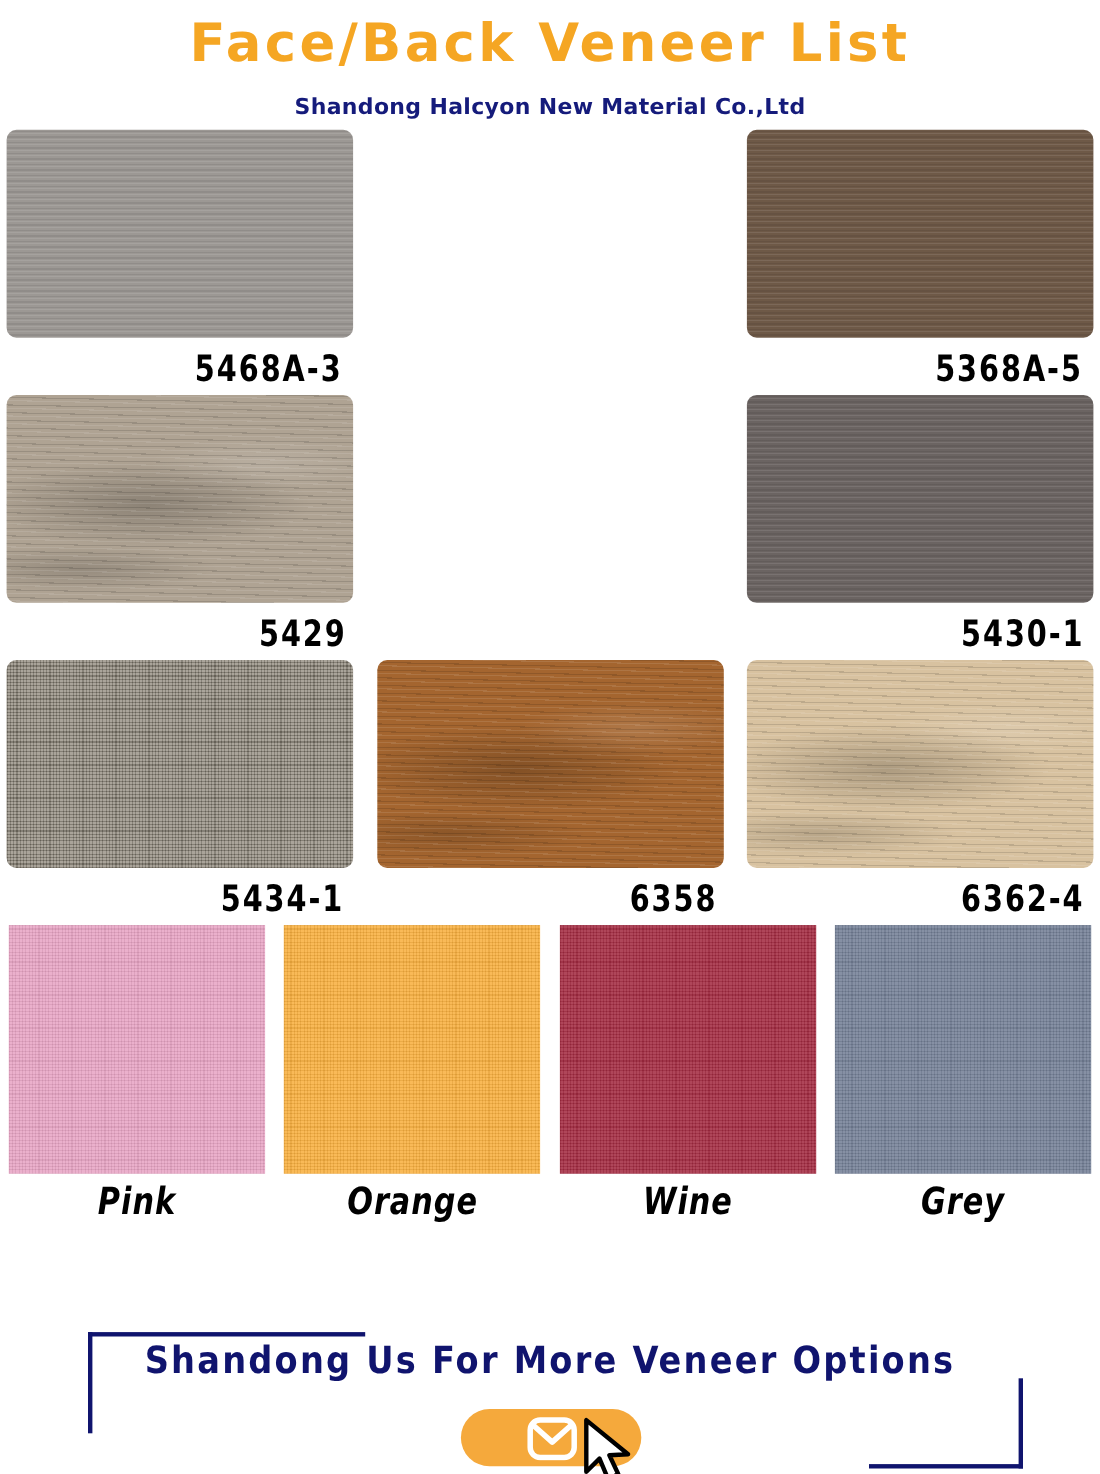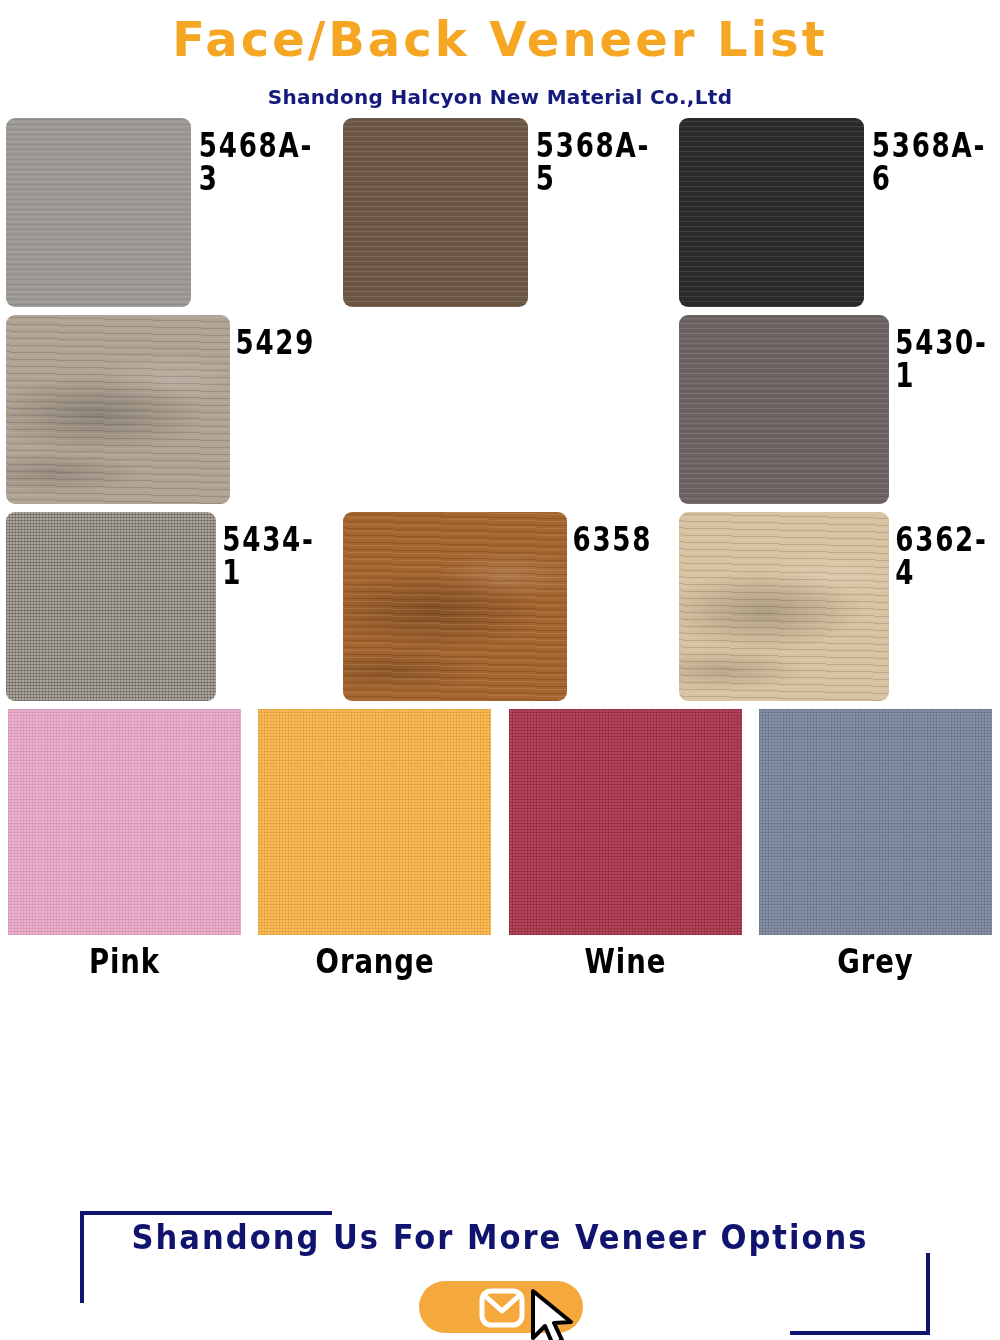--- a/index.html
+++ b/index.html
@@ -57,22 +57,22 @@
   .swatch-row {
     display: flex;
     justify-content: space-between;
     padding: 0 6px;
     margin-bottom: 8px;
   }
 
   .swatch-cell {
     width: 315px;
     display: flex;
-    flex-direction: row;
-    align-items: flex-start;
+    flex-direction: column;
+    align-items: flex-end;
   }
 
   .swatch {
     width: 315px;
     height: 189px;
     border-radius: 9px;
     position: relative;
     overflow: hidden;
   }
 
@@ -149,20 +149,21 @@
     justify-content: space-between;
     padding: 0 8px;
     margin-top: 4px;
   }
 
   .color-cell {
     width: 233px;
     display: flex;
     flex-direction: column;
     align-items: center;
+    font-style: italic;
   }
 
   .color-swatch {
     width: 233px;
     height: 226px;
     position: relative;
     overflow: hidden;
   }
 
   .color-swatch::after {
@@ -266,24 +267,20 @@
 
     <div class="swatch-row">
       <div class="swatch-cell">
         <div class="swatch grain-lin" id="sw-0-0" style="background-color: rgb(156, 152, 148);"></div>
         <div class="swatch-label">5468A-3</div>
       </div>
       <div class="swatch-cell">
         <div class="swatch grain-lin" id="sw-0-1" style="background-color: rgb(110, 89, 71);"></div>
         <div class="swatch-label">5368A-5</div>
       </div>
-      <div class="swatch-cell">
-        <div class="swatch grain-lin" id="sw-0-2" style="background-color: rgb(44, 43, 41);"></div>
-        <div class="swatch-label">5368A-6</div>
-      </div>
     </div>
 
     <div class="swatch-row">
       <div class="swatch-cell">
         <div class="swatch grain-wood" id="sw-1-0" style="background-color: rgb(175, 163, 147);"></div>
         <div class="swatch-label">5429</div>
       </div>
       <div class="swatch-cell">
         <div class="swatch grain-lin" id="sw-1-1" style="background-color: rgb(107, 100, 98);"></div>
         <div class="swatch-label">5430-1</div>

